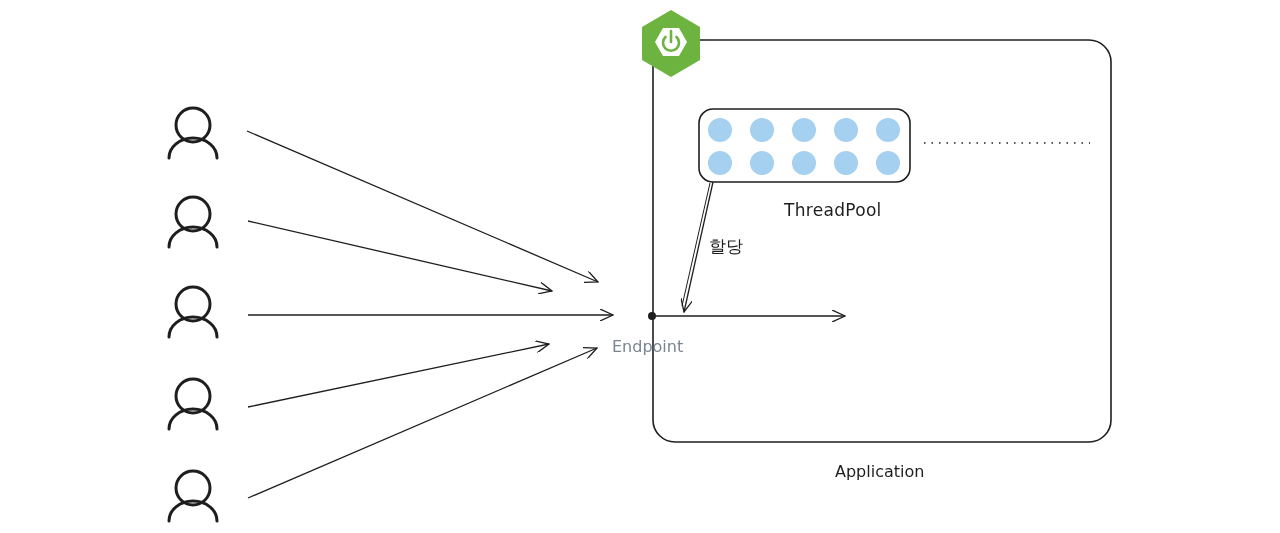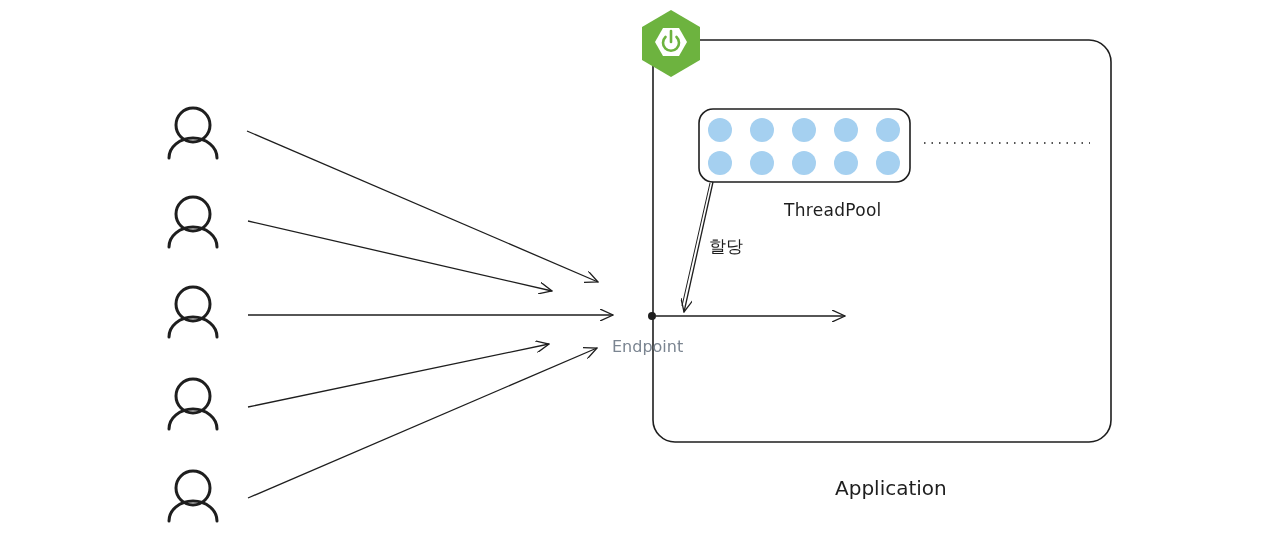--- a/index.html
+++ b/index.html
@@ -4,21 +4,21 @@
 <style>
   html, body { margin: 0; padding: 0; background: #ffffff; }
   body { width: 1280px; height: 533px; overflow: hidden; position: relative;
          font-family: "DejaVu Sans", sans-serif; }
   svg { position: absolute; left: 0; top: 0; }
   .hand { font-family: "DejaVu Sans", sans-serif; }
   .label { position: absolute; white-space: nowrap; }
   .lbl-threadpool { left: 784px; top: 200px; font-size: 17px; color: #1e1e1e; letter-spacing: 0.3px; }
   .lbl-assign { left: 709px; top: 235px; font-size: 17px; color: #1e1e1e; text-align: center; }
   .lbl-endpoint { left: 612px; top: 337px; font-size: 16px; color: #7b8591; }
-  .lbl-app { left: 835px; top: 476px; font-size: 20px; color: #1e1e1e; }
+  .lbl-app { left: 835px; top: 462px; font-size: 16px; color: #1e1e1e; }
 </style>
 </head>
 <body>
 
 <svg width="1280" height="533" viewBox="0 0 1280 533">
   <defs>
     <marker id="ah" markerWidth="14" markerHeight="12" refX="13" refY="6" orient="auto" markerUnits="userSpaceOnUse">
       <path d="M0,0 L13,6 L0,12" fill="none" stroke="#1e1e1e" stroke-width="1.3"></path>
     </marker>
   </defs>

